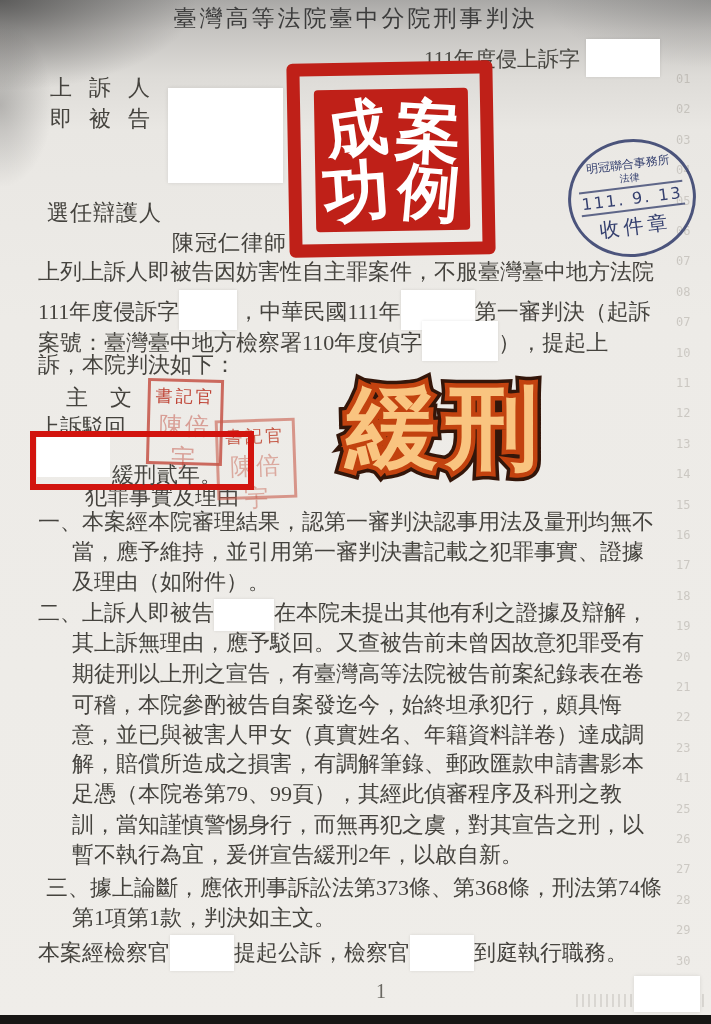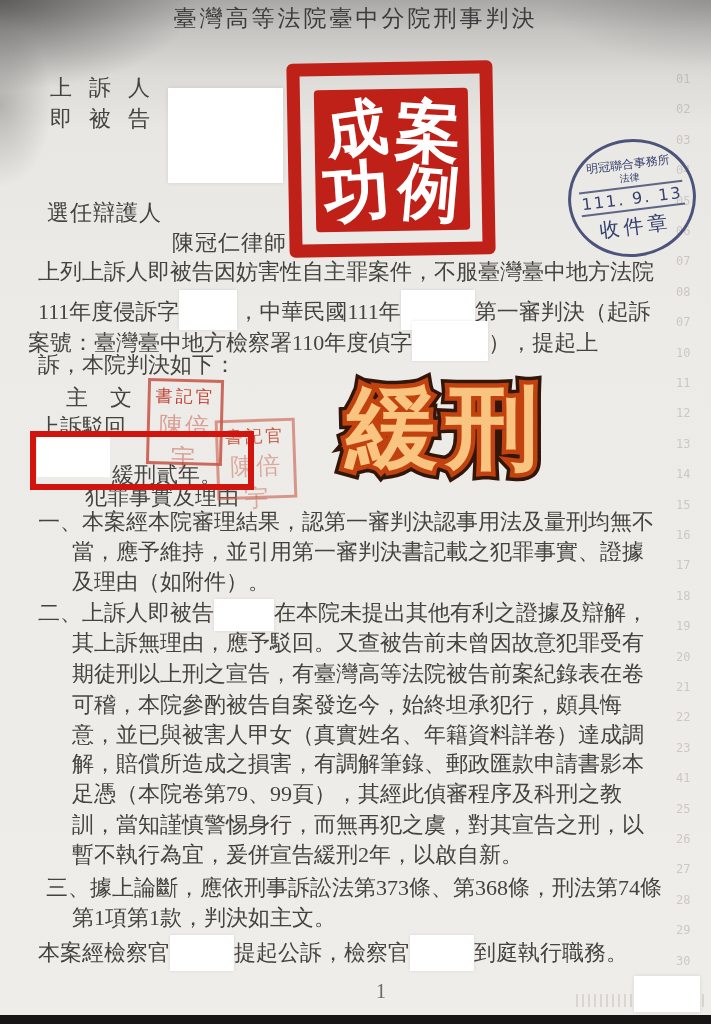--- a/index.html
+++ b/index.html
@@ -104,20 +104,23 @@
       <div class="linenum" style="top: 801.6px;">25</div>
       <div class="linenum" style="top: 832px;">26</div>
       <div class="linenum" style="top: 862.4px;">27</div>
       <div class="linenum" style="top: 892.8px;">28</div>
       <div class="linenum" style="top: 923.2px;">29</div>
       <div class="linenum" style="top: 953.6px;">30</div>
       <div class="linenum" style="top: 984px;">31</div>
     </div>
 
   <div class="title">臺灣高等法院臺中分院刑事判決</div>
+  <div class="caseline">
+    <span>111年度侵上訴字</span><span class="redact" style="width:74px;height:38px;margin-left:6px;"></span>
+  </div>
 
   <div class="party" style="left:50px;top:73px;">上訴人</div>
   <div class="party" style="left:50px;top:104px;">即被告</div>
   <div class="whitebox" style="left:168px;top:88px;width:115px;height:95px;"></div>
   <div class="party nospace" style="left:47px;top:198px;">選任辯護人</div>
   <div class="party nospace" style="left:172px;top:228px;">陳冠仁律師</div>
 
   <div class="seal">
     <div class="seal-frame"></div>
     <div class="seal-inner">
@@ -140,21 +143,21 @@
     <span class="clerk-name">陳倍宇</span>
   </div>
   <div class="clerk clerk-2">
     <span class="clerk-title">書記官</span>
     <span class="clerk-name">陳倍宇</span>
   </div>
 
   <div id="body-lines">
       <div class="bline" style="left: 38px; top: 259px;">上列上訴人即被告因妨害性自主罪案件，不服臺灣臺中地方法院</div>
       <div class="bline" style="left: 38px; top: 290px;">111年度侵訴字<span class="redact" style="width: 58px; height: 40px;"></span>，中華民國111年<span class="redact" style="width: 74px; height: 40px;"></span>第一審判決（起訴</div>
-      <div class="bline" style="left: 28px; top: 321px;">案號：臺灣臺中地方檢察署110年度偵字<span class="redact" style="width: 76px; height: 40px;"></span>），提起上</div>
+      <div class="bline" style="left: 38px; top: 321px;">案號：臺灣臺中地方檢察署110年度偵字<span class="redact" style="width: 76px; height: 40px;"></span>），提起上</div>
       <div class="bline" style="left: 38px; top: 352px;">訴，本院判決如下：</div>
       <div class="bline" style="left: 66px; top: 385px;">主　文</div>
       <div class="bline" style="left: 38px; top: 414px;">上訴駁回。</div>
       <div class="bline" style="left: 85px; top: 484px;">犯罪事實及理由</div>
       <div class="bline" style="left: 38px; top: 509px;">一、本案經本院審理結果，認第一審判決認事用法及量刑均無不</div>
       <div class="bline" style="left: 72px; top: 539px;">當，應予維持，並引用第一審判決書記載之犯罪事實、證據</div>
       <div class="bline" style="left: 72px; top: 569px;">及理由（如附件）。</div>
       <div class="bline" style="left: 38px; top: 599px;">二、上訴人即被告<span class="redact" style="width: 60px; height: 32px;"></span>在本院未提出其他有利之證據及辯解，</div>
       <div class="bline" style="left: 72px; top: 630px;">其上訴無理由，應予駁回。又查被告前未曾因故意犯罪受有</div>
       <div class="bline" style="left: 72px; top: 661px;">期徒刑以上刑之宣告，有臺灣高等法院被告前案紀錄表在卷</div>

